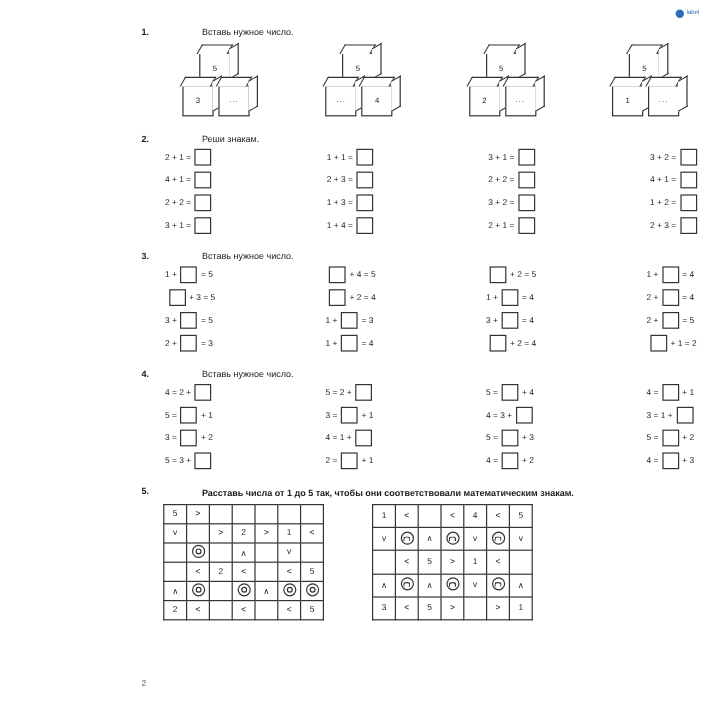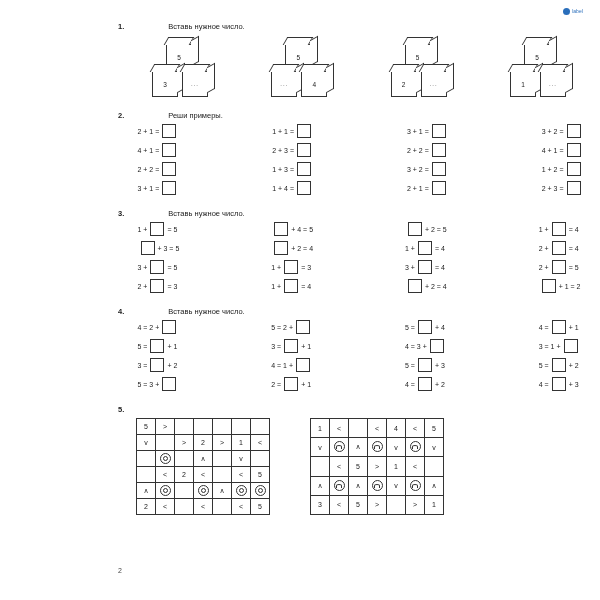--- a/index.html
+++ b/index.html
@@ -198,21 +198,21 @@
               <span class="dots">...</span>
             </div>
         </div>
 
       </div>
     </div>
 
     <div class="task" style="margin-top:14px;">
       <div class="task-head">
         <span class="task-num">2.</span>
-        <span class="task-title">Реши примеры.</span>
+        <span class="task-title">Реши знакам.</span>
       </div>
       <div class="cols">
         <div class="col">
           <div class="row">
               <span>2 + 1 =</span>
               <span class="box"></span>
             </div>
           <div class="row">
               <span>4 + 1 =</span>
               <span class="box"></span>
@@ -473,20 +473,21 @@
               <span class="box"></span>
               <span>+ 3</span>
             </div>
         </div>
       </div>
     </div>
 
     <div class="task" style="margin-top:14px;">
       <div class="task-head bold">
         <span class="task-num">5.</span>
+        <span class="task-title wraptext" style="max-width:420px;">Расставь числа от 1 до 5 так, чтобы они соответствовали математическим знакам.</span>
       </div>
 
       <div class="grids">
         <table class="g">
           <tbody>
               <tr>
             <td>5</td>
             <td>&gt;</td>
             <td></td>
             <td></td>

